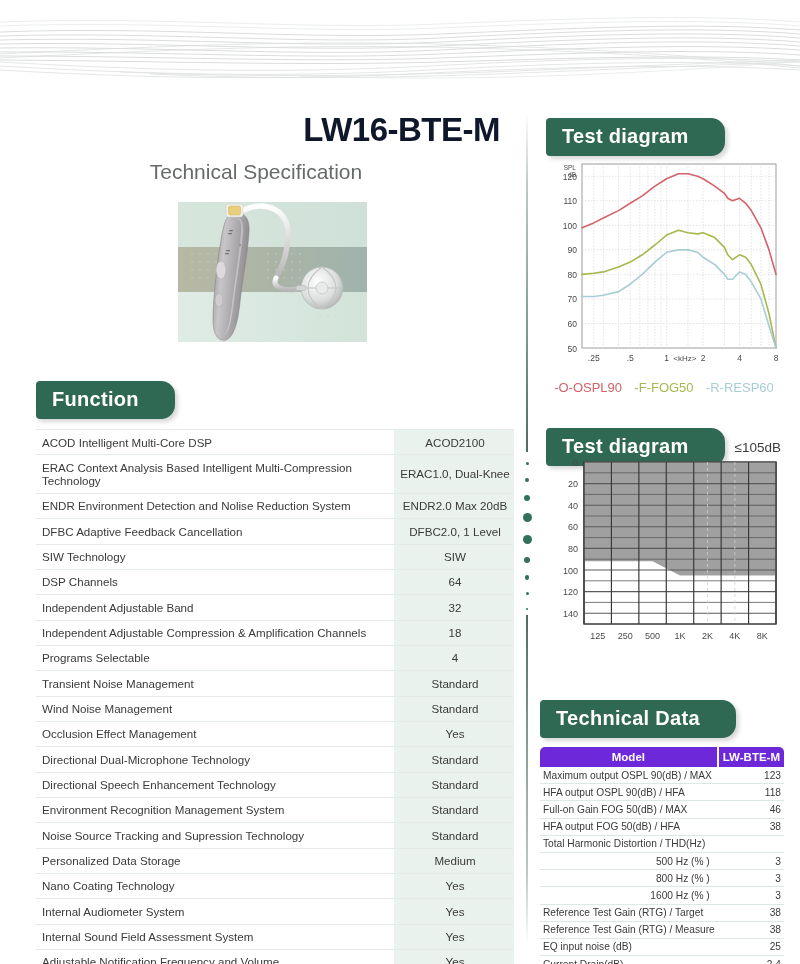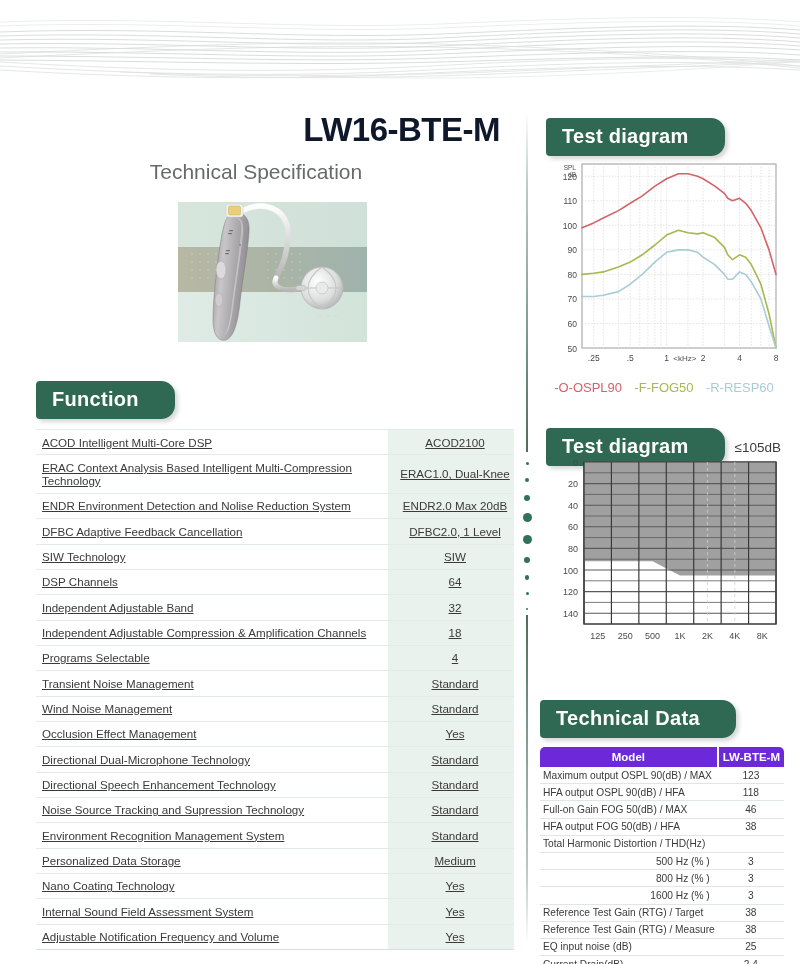--- a/index.html
+++ b/index.html
@@ -83,27 +83,26 @@
     width: 478px;
     border-collapse: collapse;
     margin-top: 10px;
     font-size: 11.6px;
   }
   #function-table td {
     padding: 5.5px 0 5.5px 6px;
     border-bottom: 1px solid #e4eae7;
     color: #3a3a3a;
     line-height: 1.15;
-    text-decoration: underline;
   }
   #function-table td.val {
     width: 118px;
     text-align: center;
     background: #eaf2ee;
-    padding-left: 8px;
+    padding-left: 2px;
   }
   #function-table tr:last-child td { border-bottom: 1px solid #d7e0db; }
   #function-table tr:first-child td { border-top: 1px solid #e4eae7; }
 
   
   #divider-top, #divider-bottom {
     position: absolute;
     left: 526px;
     width: 2px;
     background: linear-gradient(to bottom, #ffffff, #bcc9c4 22%, #8ba79b 55%, #4c6d5e);
@@ -157,21 +156,21 @@
     padding: 4px 2px;
     text-align: center;
   }
   #tech-table th.thead-label { border-radius: 5px 0 0 0; }
   #tech-table th.thead-model { border-radius: 0 5px 0 0; width: 66px; border-left: 2px solid #ffffff; }
   #tech-table td {
     padding: 2.6px 3px;
     border-bottom: 1px solid #dfe7e3;
     color: #3a3a3a;
   }
-  #tech-table td.tnum { text-align: center; width: 66px; }
+  #tech-table td.tnum { text-align: right; width: 66px; }
   #tech-table tr.sub td.tlabel { text-align: right; padding-right: 8px; }
 
   .nowrap { white-space: nowrap; }
 </style>
 </head>
 <body>
 
 <div id="wave-band">
   <svg width="800" height="105" viewBox="0 0 800 105" preserveAspectRatio="none">
     <g fill="none" stroke="#c9cdcb" stroke-width="0.8" opacity="0.85">
@@ -395,33 +394,37 @@
         </tr>
         <tr>
           <td>Directional Dual-Microphone Technology</td>
           <td class="val">Standard</td>
         </tr>
         <tr>
           <td>Directional Speech Enhancement Technology</td>
           <td class="val">Standard</td>
         </tr>
         <tr>
+          <td>Environment Recognition Management System</td>
+          <td class="val">Standard</td>
+        </tr>
+        <tr>
           <td>Noise Source Tracking and Supression Technology</td>
           <td class="val">Standard</td>
         </tr>
         <tr>
-          <td>Environment Recognition Management System</td>
-          <td class="val">Standard</td>
-        </tr>
-        <tr>
           <td>Personalized Data Storage</td>
           <td class="val">Medium</td>
         </tr>
         <tr>
           <td>Nano Coating Technology</td>
+          <td class="val">Yes</td>
+        </tr>
+        <tr>
+          <td>Internal Audiometer System</td>
           <td class="val">Yes</td>
         </tr>
         <tr>
           <td>Internal Sound Field Assessment System</td>
           <td class="val">Yes</td>
         </tr>
         <tr>
           <td>Adjustable Notification Frequency and Volume</td>
           <td class="val">Yes</td>
         </tr>

